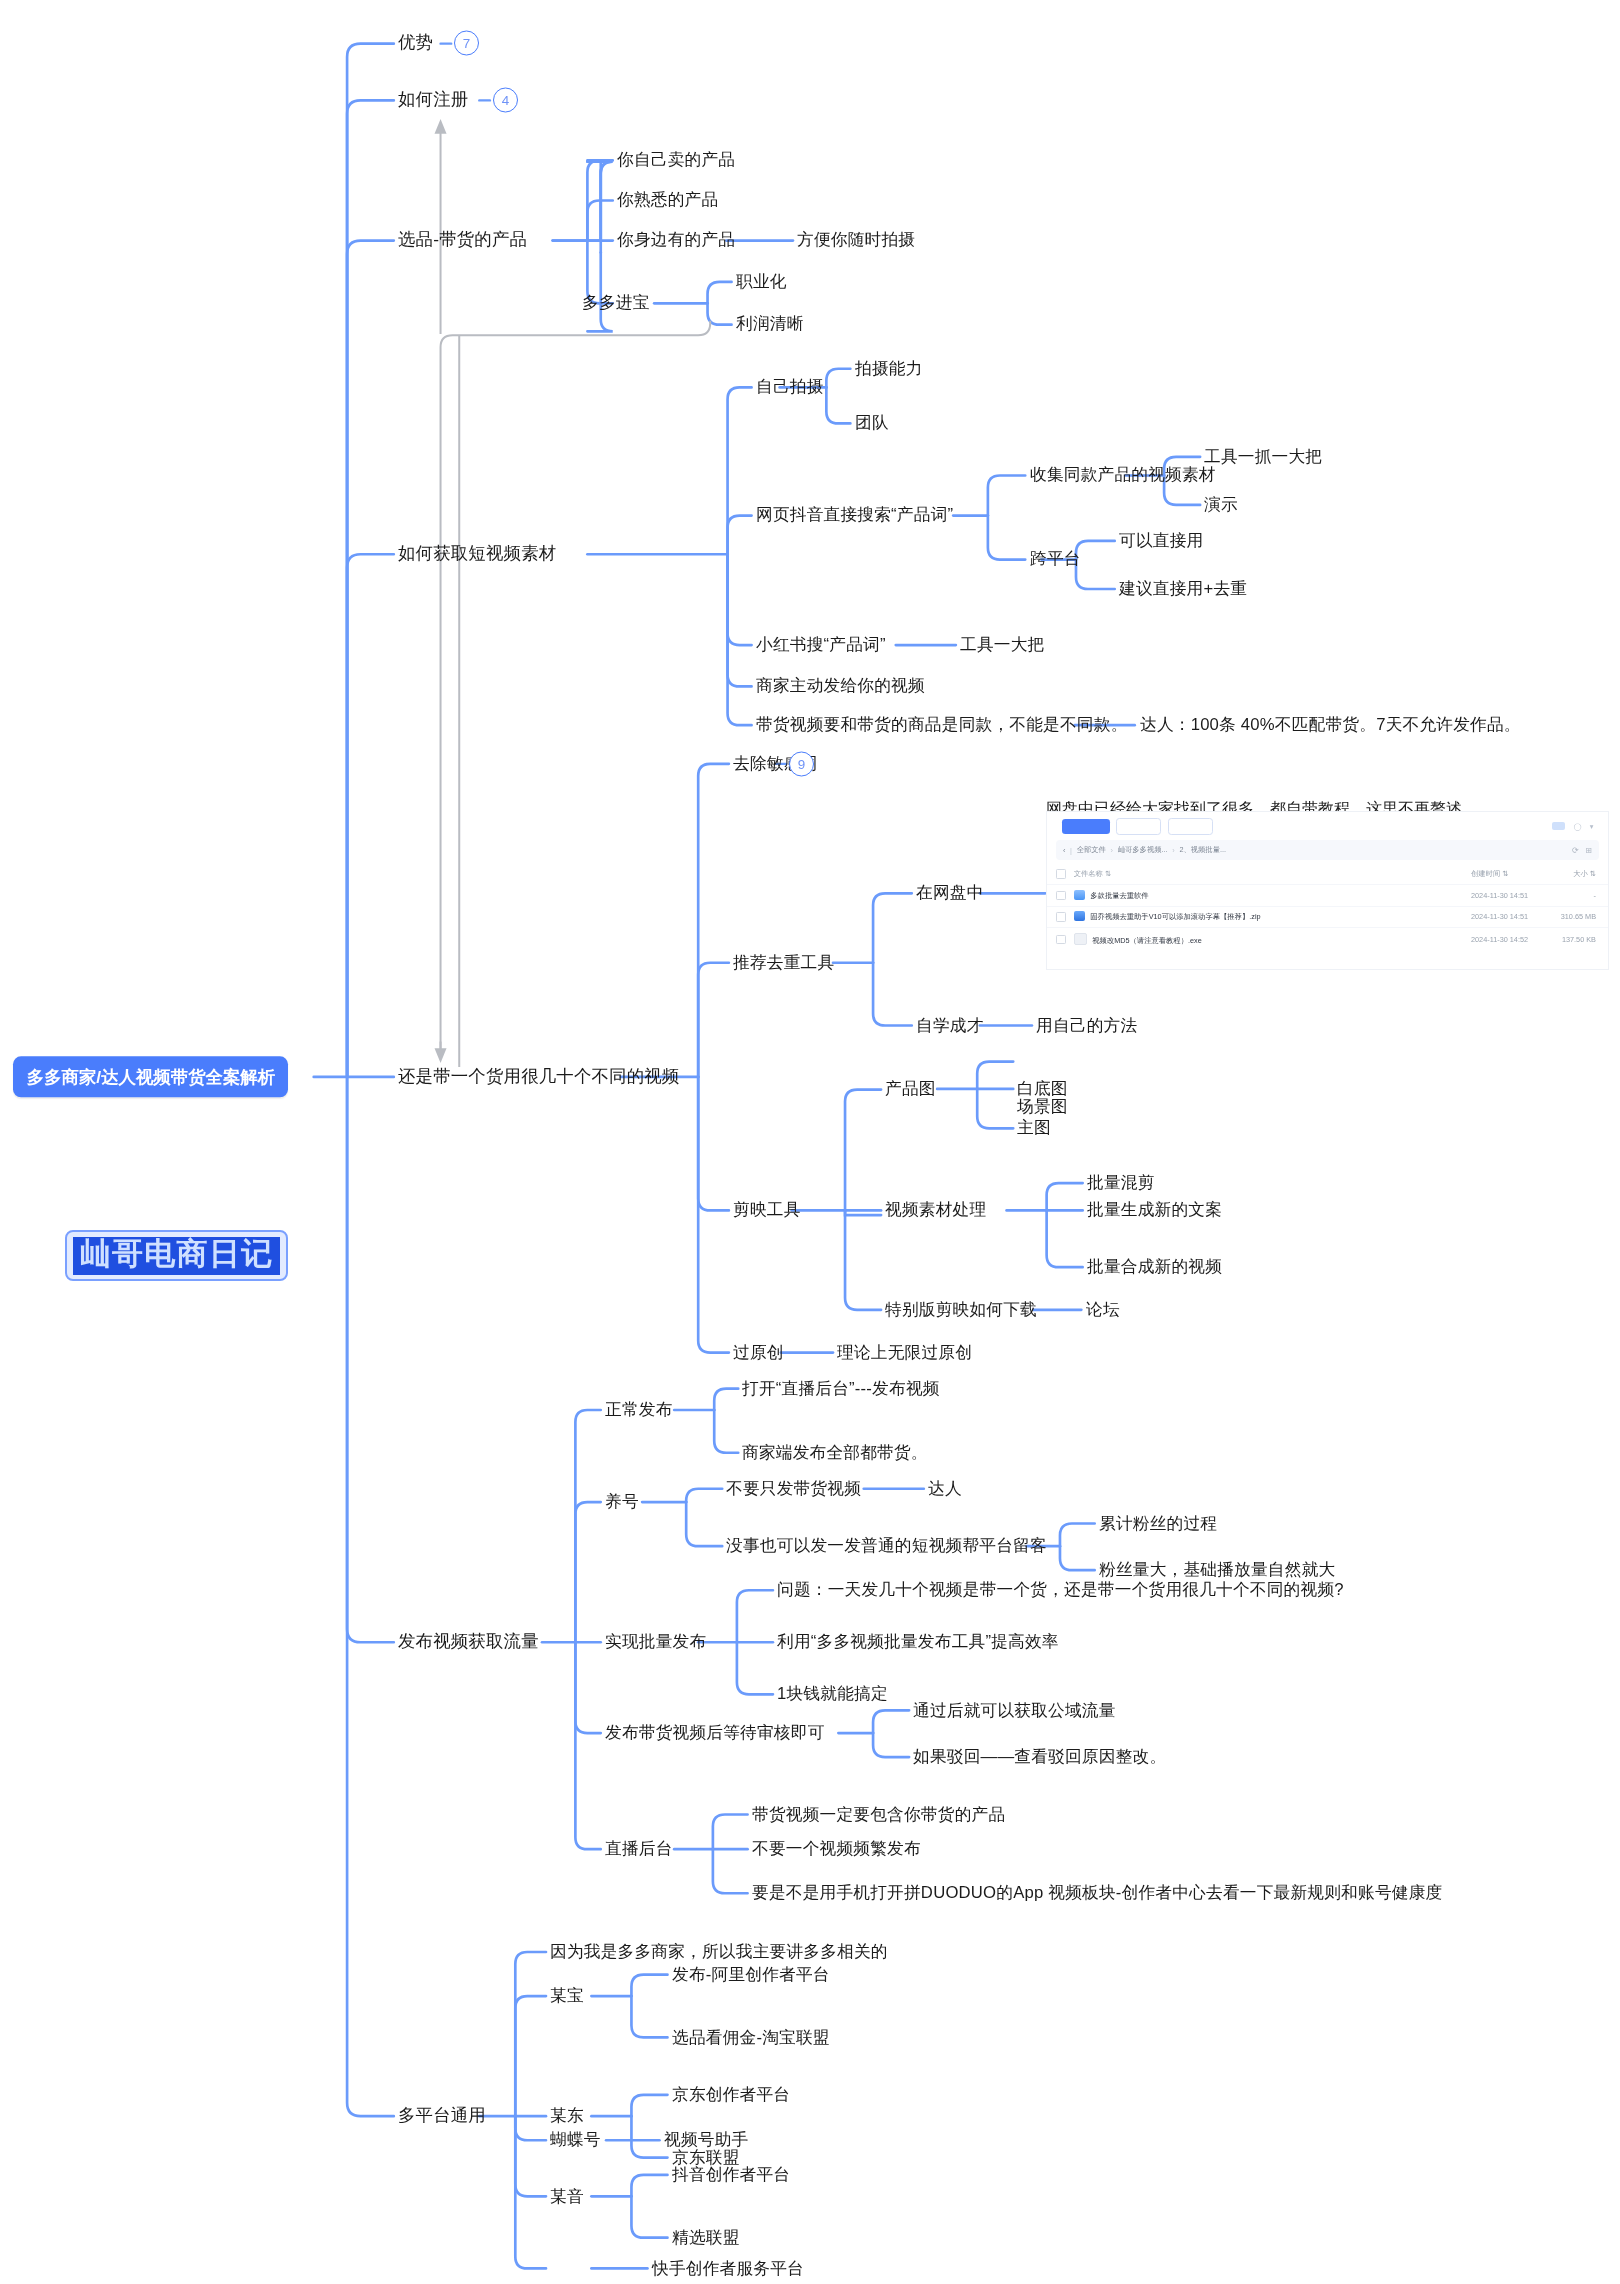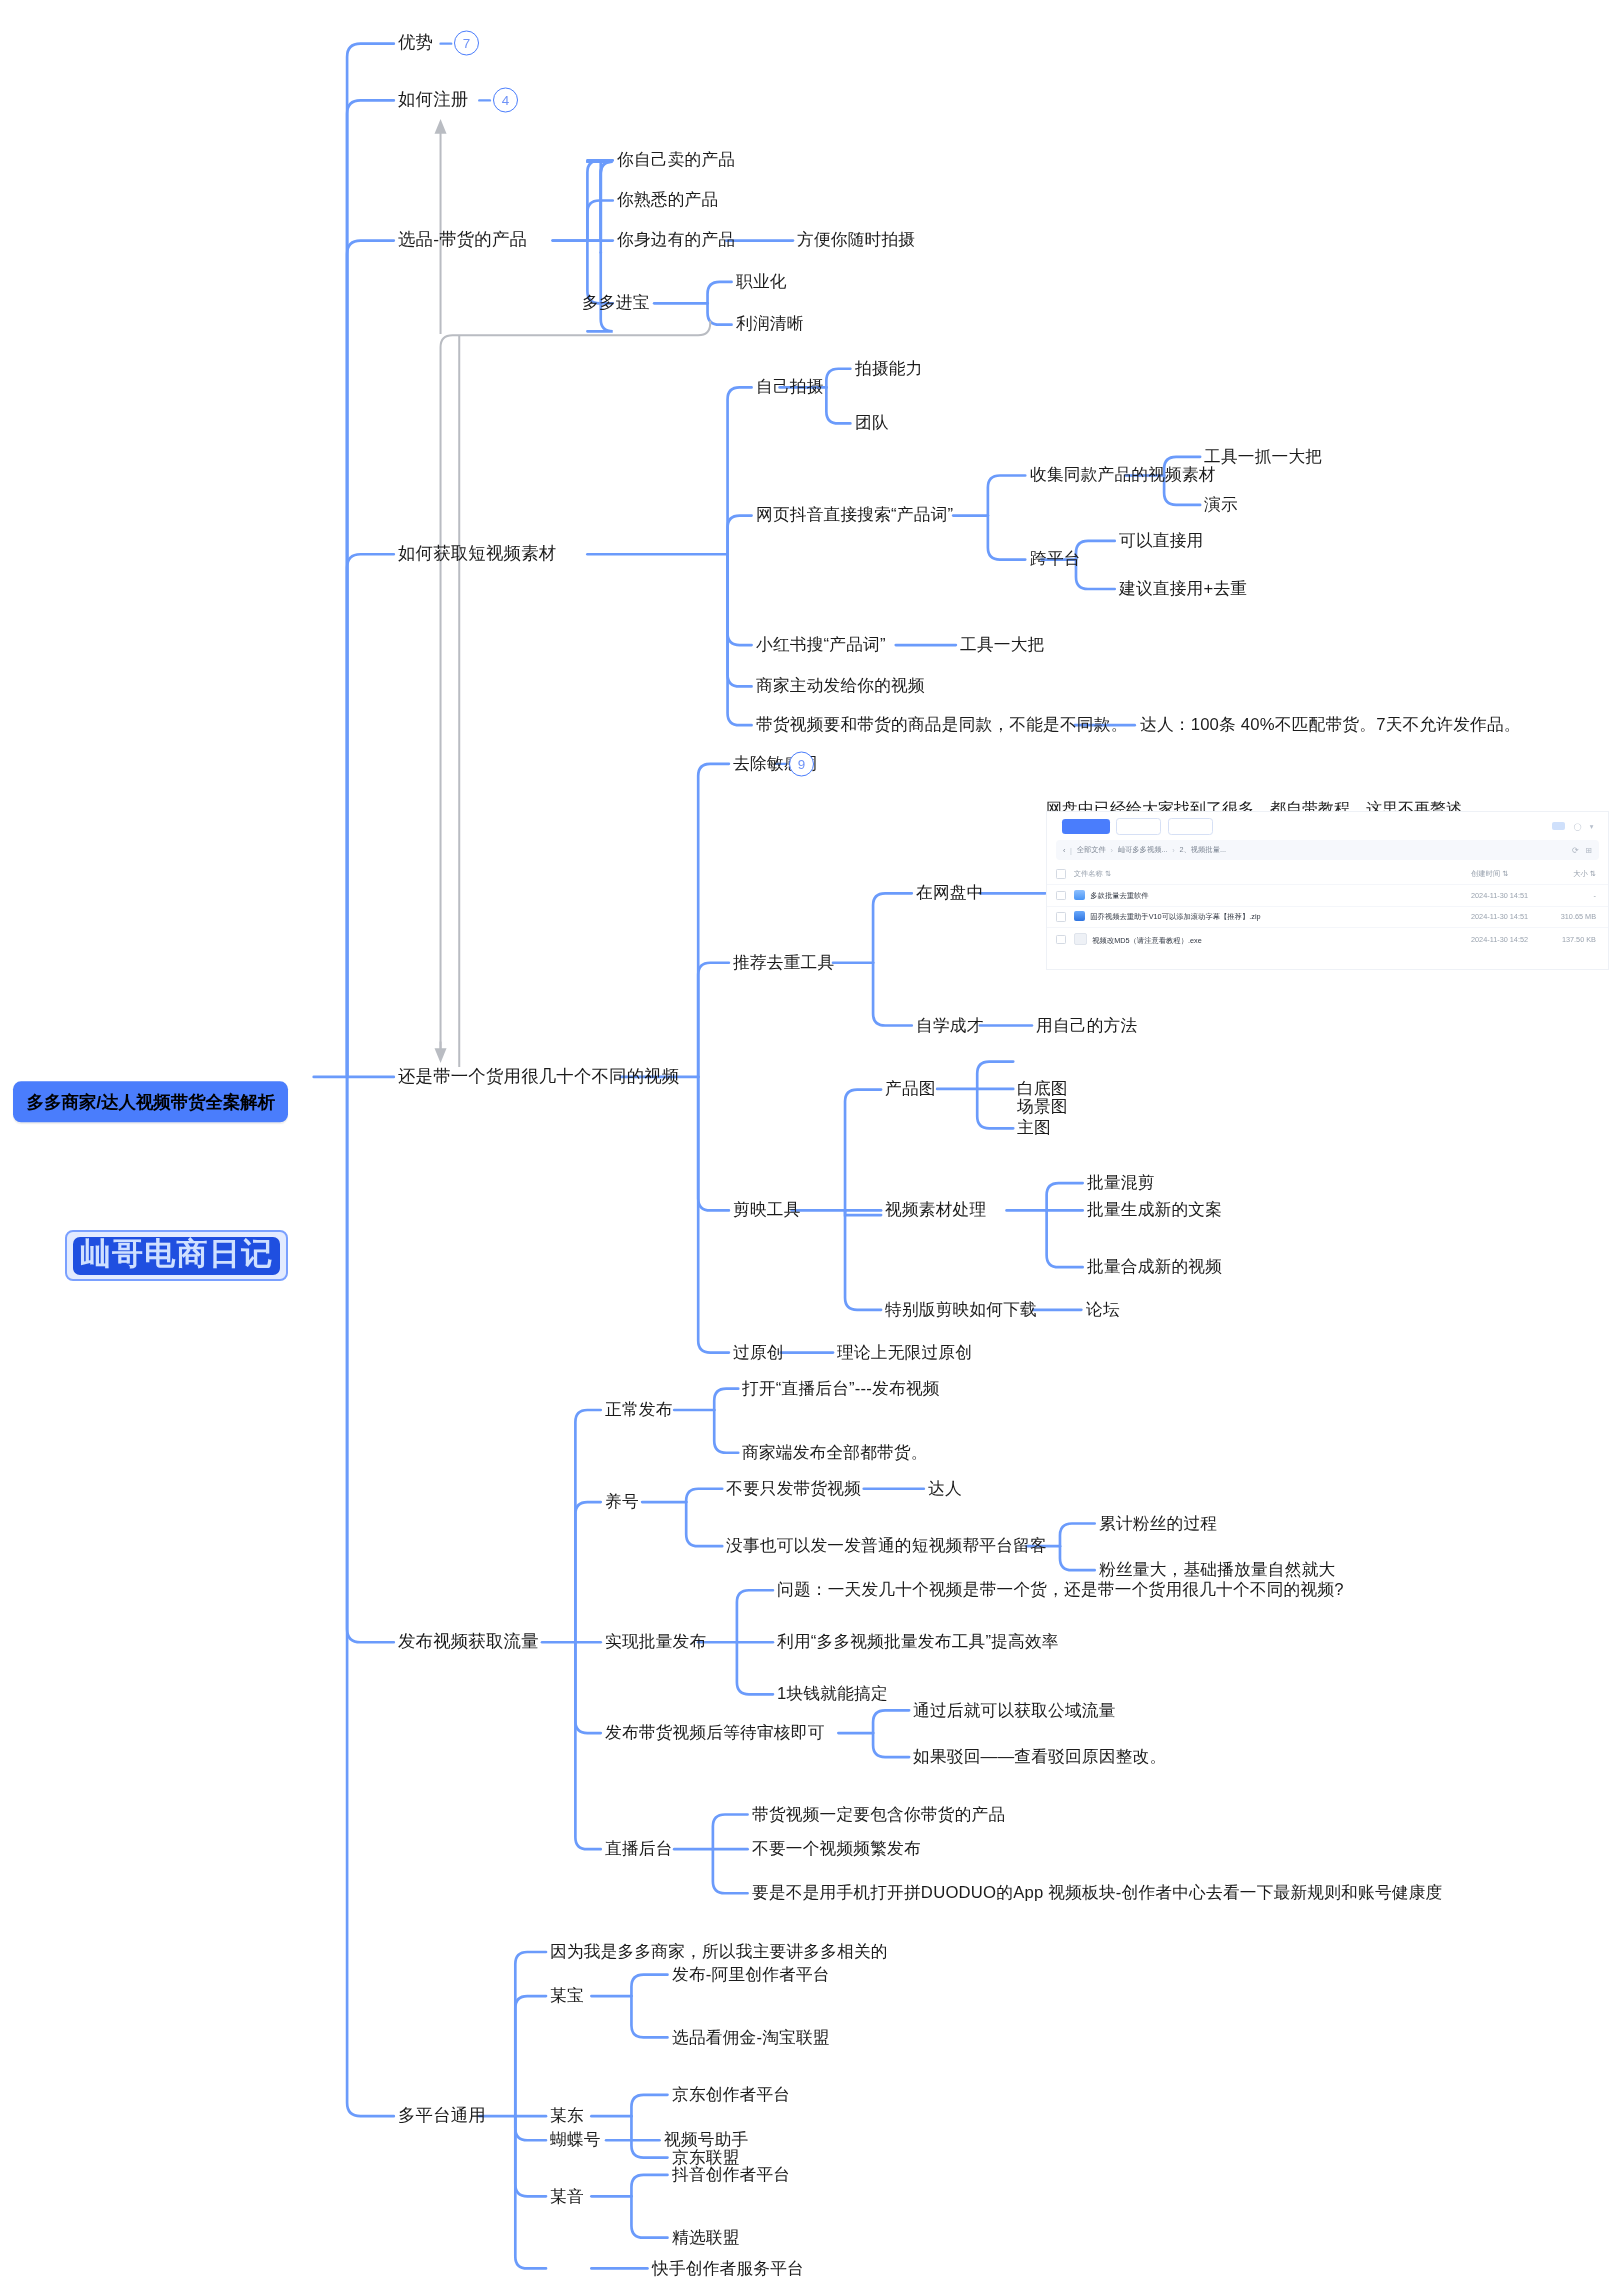--- a/index.html
+++ b/index.html
@@ -6,29 +6,29 @@
   html,body{margin:0;padding:0;background:#ffffff;}
   body{font-family:"Liberation Sans","DejaVu Sans",sans-serif;color:#1a1a1a;}
   #stage{position:relative;width:1620px;height:2284px;background:#fff;overflow:hidden;}
   svg#wires{position:absolute;left:0;top:0;width:1620px;height:2284px;pointer-events:none;}
 
   .node{position:absolute;white-space:nowrap;font-size:16.7px;line-height:1;color:#1b1b1b;
         transform:translateY(-50%);letter-spacing:0.2px;}
   .node.lvl1{font-size:17.4px;}
 
   
-  .root{position:absolute;transform:translateY(-50%);background:#4a7dfc;color:#000000;
+  .root{position:absolute;transform:translateY(-50%);background:#4a7dfc;color:#ffffff;
         border-radius:8px;padding:8.7px 13.4px;font-size:17.4px;font-weight:bold;white-space:nowrap;
-        box-shadow:0 0.7px 1.3px rgba(0,0,0,.08);margin-top:25px;}
+        box-shadow:0 0.7px 1.3px rgba(0,0,0,.08);}
 
   
   .watermark{position:absolute;border:2px solid #7aa0ff;border-radius:8px;background:#e3ebff;
              padding:4.7px 6px;}
   .watermark span{display:block;background:#1f4fe0;color:#cfe0ff;font-size:31px;font-weight:bold;
-             padding:1.3px 6.7px 4px;letter-spacing:1.3px;line-height:1.05;white-space:nowrap;border-radius:7px;}
+             padding:1.3px 6.7px 4px;letter-spacing:1.3px;line-height:1.05;white-space:nowrap;}
 
   
   .badge{position:absolute;transform:translateY(-50%);width:23px;height:23px;border-radius:50%;
          border:1.7px solid #4a7dfc;color:#6f93f7;font-size:13.4px;display:flex;align-items:center;
          justify-content:center;background:#fff;}
 
   
   .shot{position:absolute;background:#fff;border:0.7px solid #eef1f6;overflow:hidden;}
   .shot .toolbar{height:23px;display:flex;align-items:center;gap:6.7px;padding:2.7px 14.7px 0;}
   .shot .tb-btn{height:14.7px;border-radius:3.3px;background:#4a7dfc;width:48px;}

